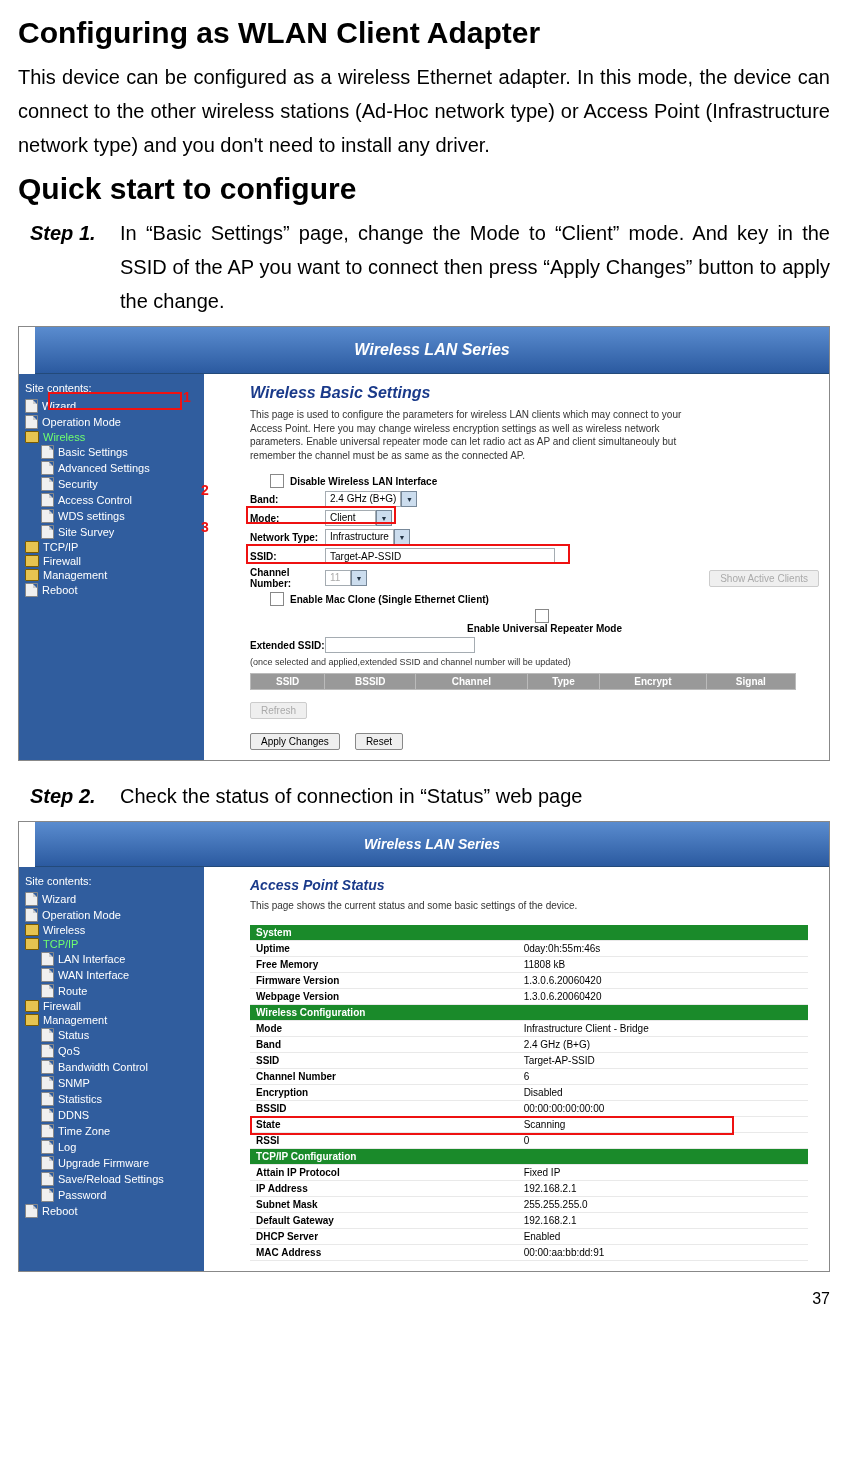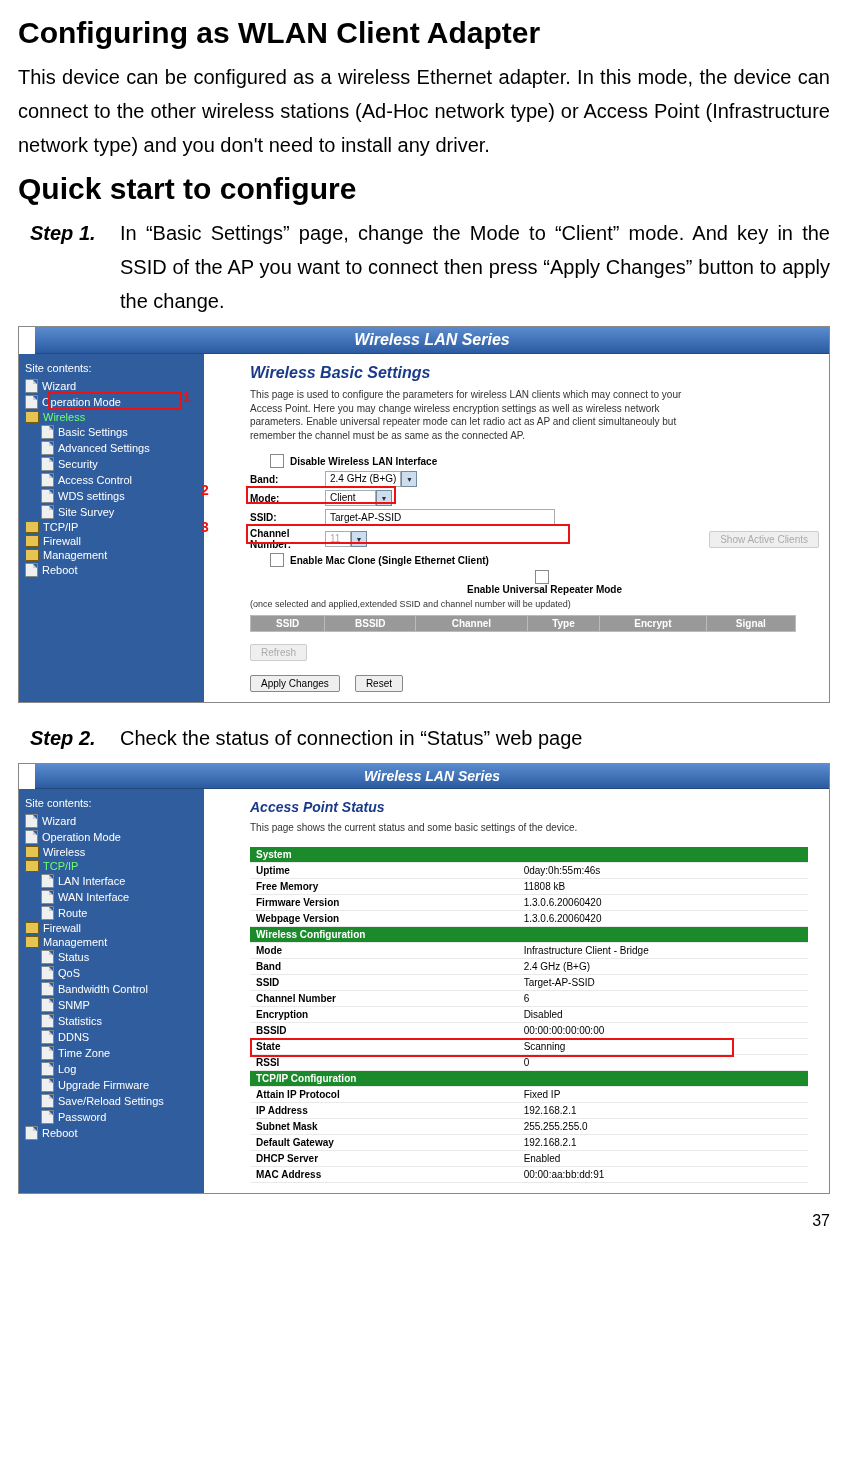--- a/index.html
+++ b/index.html
@@ -3,21 +3,21 @@
 <meta charset="utf-8">
 <style>
   body { margin:0; padding:16px 18px 16px 18px; font-family: Arial, Helvetica, sans-serif; color:#000; background:#fff; width:848px; box-sizing:border-box; }
   h1 { font-size:30px; font-weight:bold; margin:0 0 10px 0; }
   p.body { font-size:20px; line-height:1.7; margin:0 0 10px 0; text-align:justify; }
   .step-row { display:flex; font-size:20px; line-height:1.7; margin:4px 0 8px 12px; }
   .step-lbl { font-style:italic; font-weight:bold; width:90px; flex:none; }
   .step-body { flex:1; text-align:justify; }
   .shot-wrap { margin:4px 0 18px 0; }
   .shot { border:1px solid #888; background:#fff; font-family: Tahoma, Verdana, Arial, sans-serif; font-size:11px; }
-  .titlebar { background:#356aa0; background:linear-gradient(#5a8ccf,#2b5aa0); color:#fff; font-size:16px; font-weight:bold; font-style:italic; text-align:center; padding:4px 0; border-bottom:1px solid #234a7a;margin-left:16px; }
+  .titlebar { background:#356aa0; background:linear-gradient(#5a8ccf,#2b5aa0); color:#fff; font-size:16px; font-weight:bold; font-style:italic; text-align:center; padding:14px 0; border-bottom:1px solid #234a7a;margin-left:16px; }
   .titlebar2 { font-size:14px; }
   .shot-body { display:flex;gap:26px; }
   .sidebar { width:175px; flex:none; background:#305d9e; color:#fff; padding:8px 4px 0 6px; min-height:340px; }
   .sidebar2 { min-height:380px; }
   .side-hdr { color:#fff; font-size:11px; margin:0 0 4px 0; }
   .tree { list-style:none; padding:0; margin:0; font-size:11px; }
   .tree li { display:flex; align-items:center; gap:4px; padding:1px 0; }
   .tree ul { list-style:none; padding:0 0 0 16px; margin:0; }
   .ico-folder, .ico-page { display:inline-block; width:12px; height:10px; background:#e6c451; border:1px solid #7a5b00; border-radius:1px; flex:none; }
   .ico-page { background:#f0f0f0; border-color:#888; width:11px; height:12px; position:relative; }
@@ -146,20 +146,27 @@
           </div>
 
       <div class="fr">
             <span class="fl">Mode:</span>
             <span class="inwrap">
               <span class="sel" style="width:51px;">Client</span>
               <span class="dd">▼</span>
             </span>
           </div>
 
+      <div class="fr">
+            <span class="fl" style="line-height:1.1;">Network Type:</span>
+            <span class="inwrap">
+              <span class="sel">Infrastructure</span>
+              <span class="dd">▼</span>
+            </span>
+          </div>
 
       <div class="fr">
             <span class="fl">SSID:</span>
             <input class="txt" style="width: 230px;" value="Target-AP-SSID">
           </div>
 
       <div class="fr">
             <span class="fl" style="line-height:1.1;">Channel Number:</span>
             <span class="inwrap">
               <span class="sel" style="width:26px; color:#aaa;">11</span>
@@ -171,20 +178,24 @@
 
       <div class="fr" style="margin-left:20px;">
             <span class="cb"></span>
             <b>Enable Mac Clone (Single Ethernet Client)</b>
           </div>
       <div class="fr" style="margin-left:20px;flex-direction:column;">
             <span class="cb"></span>
             <b>Enable Universal Repeater Mode</b>
           </div>
 
+      <div class="fr">
+            <span class="fl" style="line-height:1.1;">Extended SSID:</span>
+            <input class="txt" style="">
+          </div>
       <div class="note">(once selected and applied,extended SSID and channel number will be updated)</div>
 
       <table class="hdr">
             <tbody>
               <tr>
         <th>SSID</th>
         <th>BSSID</th>
         <th>Channel</th>
         <th>Type</th>
         <th>Encrypt</th>

